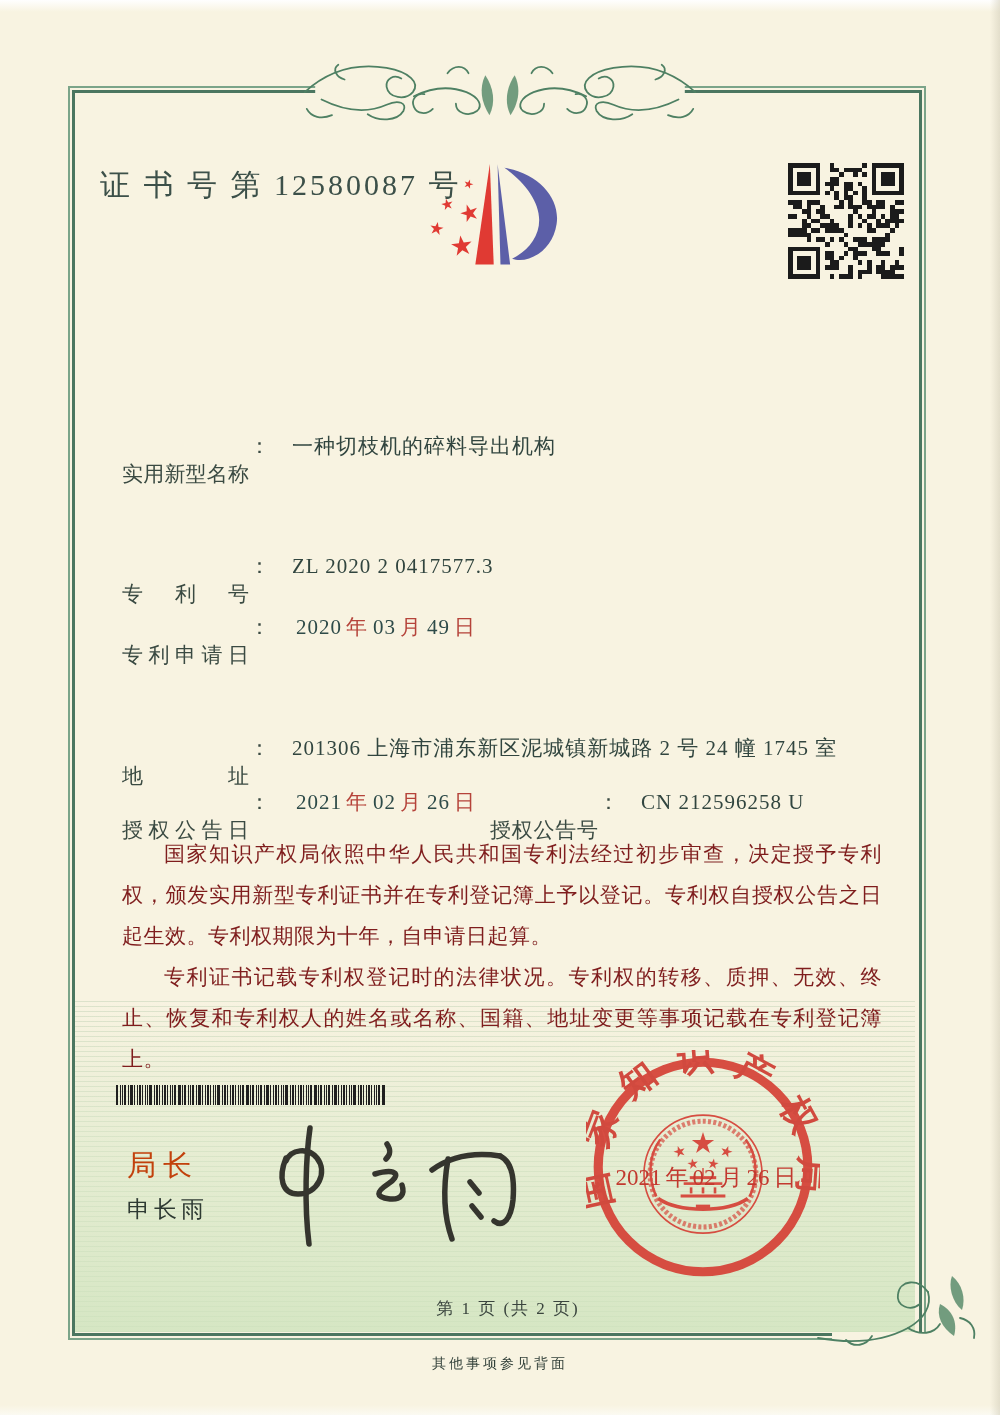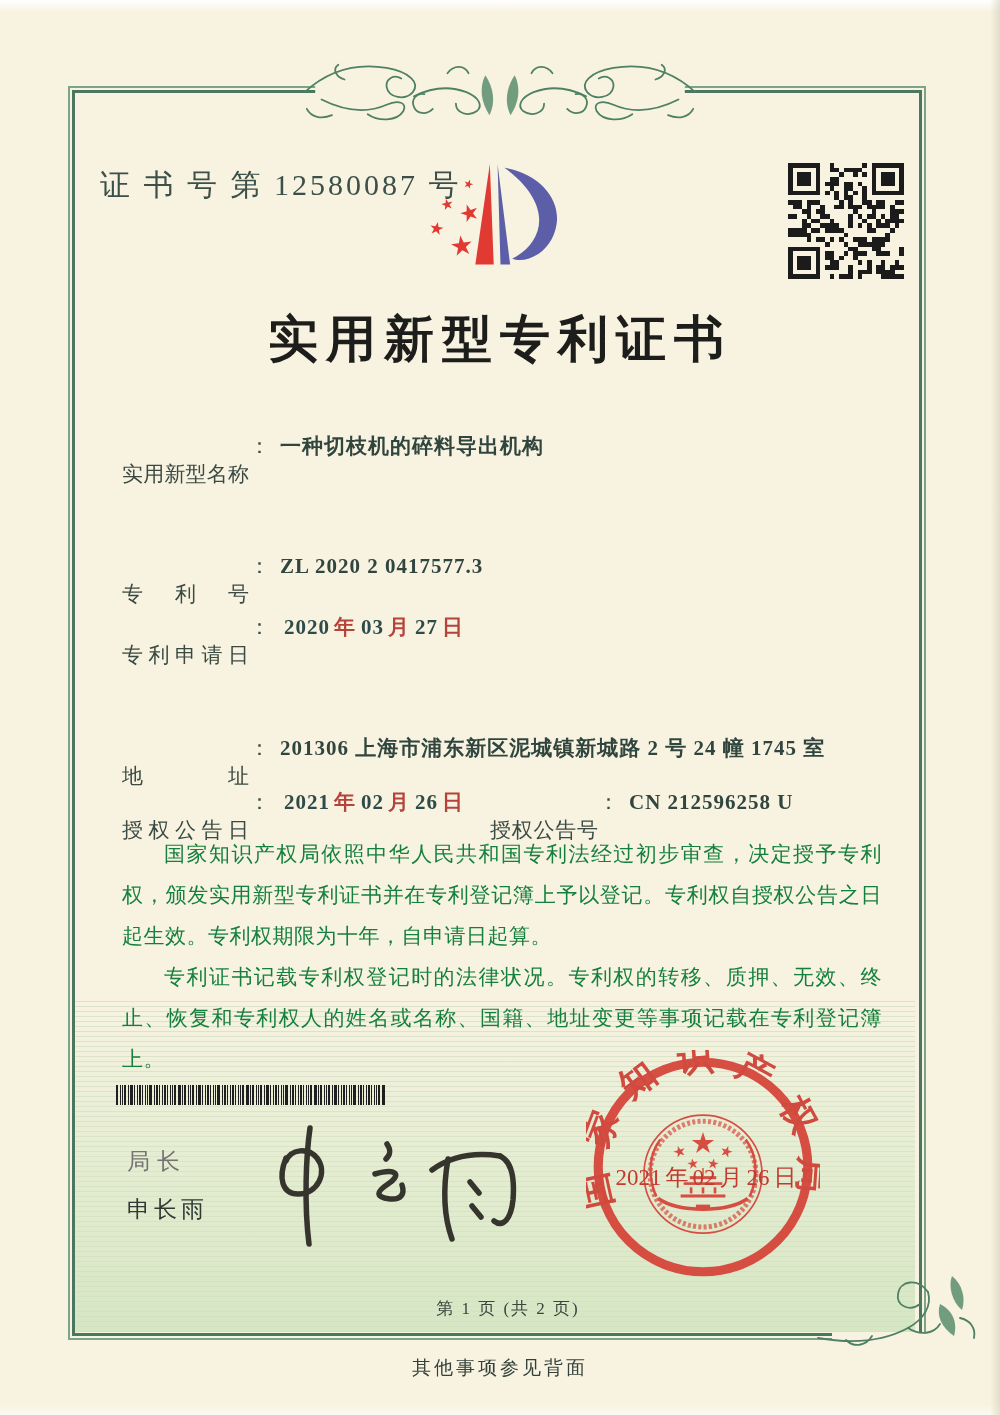--- a/index.html
+++ b/index.html
@@ -18,33 +18,33 @@
     background:
       linear-gradient(to bottom, rgba(222,236,208,0) 0%, rgba(213,231,196,.45) 40%, rgba(205,227,188,.8) 100%),
       repeating-linear-gradient(0deg, rgba(110,160,115,.20) 0 1px, rgba(110,160,115,0) 1px 5px);}
   .cert-no{left:100px;top:165px;font-size:30px;letter-spacing:3px;color:#3c5049;}
   .title{left:0;right:0;top:306px;text-align:center;font-size:50px;font-weight:600;
          letter-spacing:8px;color:#1d1d1b;}
   .row{left:122px;width:800px;height:30px;font-size:21px;z-index:2;}
   .flabel{display:inline-block;width:127px;text-align:justify;text-align-last:justify;
           -moz-text-align-last:justify;white-space:nowrap;color:#3a4a42;vertical-align:top;margin-top:28px;}
   .fcolon{color:#3a4a42;}
-  .fvalue{margin-left:10px;color:#31453f;letter-spacing:1px;font-weight:bold;}
+  .fvalue{margin-left:22px;color:#31453f;letter-spacing:1px;}
   .num{color:#2e4b49;margin:0 4px;}
   .unit{color:#b5433a;margin-right:1px;}
   .grant-no-group{position:absolute;left:368px;top:0;}
   .bodytext{left:122px;top:834px;width:760px;font-size:21px;line-height:41px;
-            color:#15803d;text-align:justify;z-index:2;}
+            color:#7f1d1d;text-align:justify;z-index:2;}
   .bodytext p{margin:0;text-indent:42px;letter-spacing:.5px;}
-  .officer-role{left:127px;top:1146px;font-size:23px;letter-spacing:7px;color:#737373;z-index:2;}
+  .officer-role{left:127px;top:1146px;font-size:29px;letter-spacing:7px;color:#c2410c;z-index:2;}
   .officer-name{left:127px;top:1194px;font-size:23px;letter-spacing:4px;color:#2e3a33;z-index:2;}
   .seal-date{left:586px;top:1162px;width:240px;text-align:center;font-size:23px;color:#c2392f;z-index:4;}
   .seal-date span{margin:0 2px;}
   .page-no{left:16px;right:0;top:1297px;text-align:center;font-size:17px;letter-spacing:2px;color:#3a453e;z-index:2;}
-  .back-note{left:0;right:0;top:1355px;text-align:center;font-size:19px;letter-spacing:3px;color:#33413a;}
+  .back-note{left:0;right:0;top:1355px;text-align:center;font-size:14px;letter-spacing:3px;color:#33413a;}
   svg{display:block;}
 </style>
 </head>
 <body>
 
 <div class="sheet">
 
   <div class="abs guilloche"></div>
   <div class="abs frame-outer">
     <div class="frame-inner"></div>
@@ -303,30 +303,29 @@
         <rect x="2" y="2" width="3" height="3"></rect>
         <rect x="18" y="0" width="7" height="7"></rect>
         <rect x="19" y="1" width="5" height="5" fill="#f8f3e1"></rect>
         <rect x="20" y="2" width="3" height="3"></rect>
         <rect x="0" y="18" width="7" height="7"></rect>
         <rect x="1" y="19" width="5" height="5" fill="#f8f3e1"></rect>
         <rect x="2" y="20" width="3" height="3"></rect>
       </g>
   </svg>
 
-  <div class="abs title">实用新型专利证书</div>
 
   <div class="abs row" style="top:432px;">
     <span class="flabel">实用新型名称</span><span class="fcolon">：</span><span class="fvalue">一种切枝机的碎料导出机构</span>
   </div>
   <div class="abs row" style="top:552px;">
     <span class="flabel">专利号</span><span class="fcolon">：</span><span class="fvalue">ZL 2020 2 0417577.3</span>
   </div>
   <div class="abs row" style="top:613px;">
-    <span class="flabel">专利申请日</span><span class="fcolon">：</span><span class="fvalue"><span class="num">2020</span><span class="unit">年</span><span class="num">03</span><span class="unit">月</span><span class="num">27</span><span class="unit">日</span></span>
+    <span class="flabel">专利申请日</span><span class="fcolon">：</span><span class="fvalue"><span class="num">2020</span><span class="unit">年</span><span class="num">03</span><span class="unit">月</span><span class="num">49</span><span class="unit">日</span></span>
   </div>
   <div class="abs row" style="top:734px;">
     <span class="flabel">地址</span><span class="fcolon">：</span><span class="fvalue">201306 上海市浦东新区泥城镇新城路 2 号 24 幢 1745 室</span>
   </div>
   <div class="abs row" style="top:788px;">
     <span class="flabel">授权公告日</span><span class="fcolon">：</span><span class="fvalue"><span class="num">2021</span><span class="unit">年</span><span class="num">02</span><span class="unit">月</span><span class="num">26</span><span class="unit">日</span></span>
     <span class="grant-no-group">
       <span class="flabel" style="width:108px;">授权公告号</span><span class="fcolon">：</span><span class="fvalue">CN 212596258 U</span>
     </span>
   </div>

